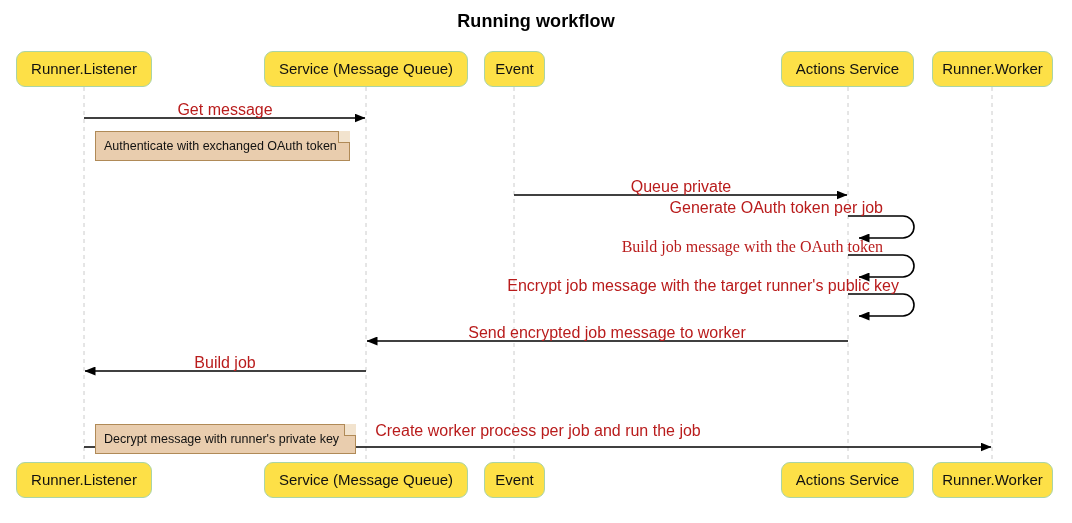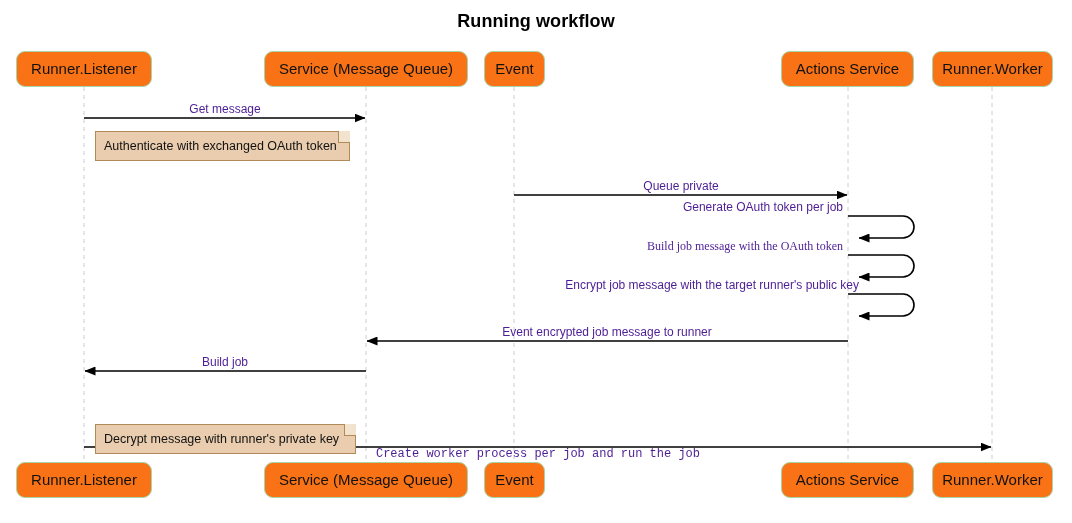--- a/index.html
+++ b/index.html
@@ -40,21 +40,21 @@
     text-align: center;
     font-size: 18px;
     font-weight: bold;
     color: #000000;
     letter-spacing: 0.1px;
   }
 
   .participant-box {
     position: absolute;
     box-sizing: border-box;
-    background: #f97316;
+    background: #fde047;
     border: 1px solid #a9d4a7;
     border-radius: 9px;
     height: 36px;
     line-height: 34px;
     text-align: center;
     font-size: 15px;
     color: #111111;
     white-space: nowrap;
     overflow: hidden;
   }
@@ -82,27 +82,27 @@
     top: -1px;
     width: 11px;
     height: 11px;
     background: #f2e3ce;
     border-left: 1px solid #b08a57;
     border-bottom: 1px solid #b08a57;
   }
 
   .msg-label {
     position: absolute;
-    font-size: 12px;
-    color: #4c1d95;
+    font-size: 16px;
+    color: #b91c1c;
     white-space: nowrap;
     line-height: 13px;
   }
   .msg-label.center { text-align: center; }
-  .msg-label.right  { text-align: right; }
+  .msg-label.right  { text-align: right; padding-left: 40px; }
 </style>
 </head>
 <body>
 
 <div id="diagram-root">
 
   <div class="diagram-title">Running workflow</div>
 
   <svg id="svg-layer" viewBox="0 0 1072 523" xmlns="http://www.w3.org/2000/svg">
     <defs>
@@ -155,18 +155,18 @@
         <div class="note-text">Decrypt message with runner's private key</div>
         <div class="note-fold"></div>
       </div>
     </div>
   <div id="labels-layer">
       <div class="msg-label center" style="left: 84px; width: 282px; top: 103px;">Get message</div>
       <div class="msg-label center" style="left: 514px; width: 334px; top: 180px;">Queue private</div>
       <div class="msg-label right" style="left: 0px; width: 843px; top: 201px;">Generate OAuth token per job</div>
       <div class="msg-label right" style="left: 0px; width: 843px; top: 240px; font-family: Liberation Serif, serif;">Build job message with the OAuth token</div>
       <div class="msg-label right" style="left: 0px; width: 843px; top: 279px; margin-left: 16px;">Encrypt job message with the target runner's public key</div>
-      <div class="msg-label center" style="left: 366px; width: 482px; top: 326px;">Event encrypted job message to runner</div>
+      <div class="msg-label center" style="left: 366px; width: 482px; top: 326px;">Send encrypted job message to worker</div>
       <div class="msg-label center" style="left: 84px; width: 282px; top: 356px;">Build job</div>
-      <div class="msg-label center" style="left: 84px; width: 908px; top: 448px; font-family: Liberation Mono, monospace;">Create worker process per job and run the job</div>
+      <div class="msg-label center" style="left: 84px; width: 908px; top: 424px;">Create worker process per job and run the job</div>
     </div>
 
 </div>
 
 </body></html>

